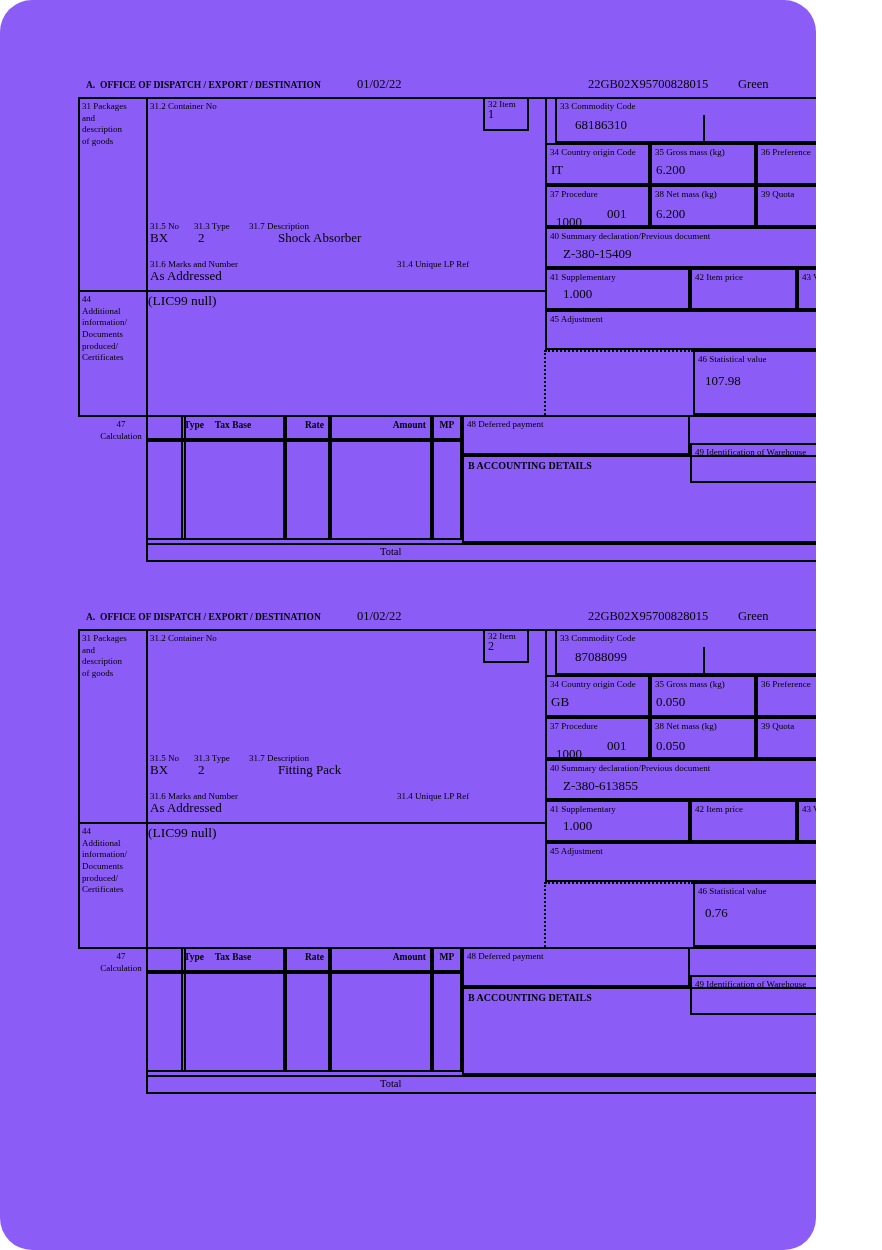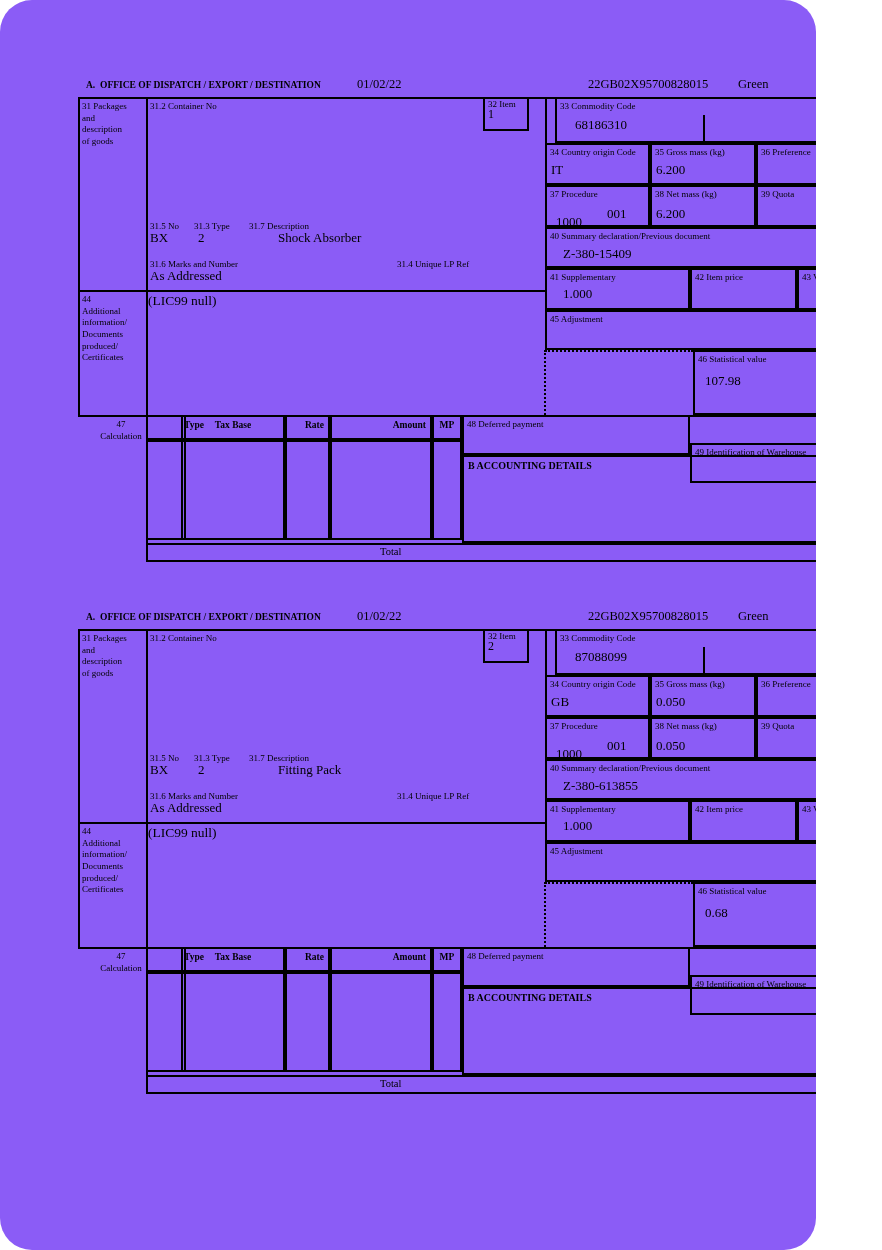--- a/index.html
+++ b/index.html
@@ -309,21 +309,21 @@
       <span class="lbl">42 Item price</span>
     </div>
     <div class="cell c43">
       <span class="lbl">43 V.M. Code</span>
     </div>
     <div class="cell c45">
       <span class="lbl">45 Adjustment</span>
     </div>
     <div class="cell c46">
       <span class="lbl">46 Statistical value</span>
-      <span class="val v46">0.68</span>
+      <span class="val v46">0.76</span>
     </div>
 
     <div class="cell ct-h ct-type">
       <span class="ct-lbl">Type</span>
         </div>
     <div class="cell ct-h ct-tax">
       <span class="ct-lbl">Tax Base</span>
         </div>
     <div class="cell ct-h ct-rate">
       <span class="ct-lbl ta-r">Rate</span>

